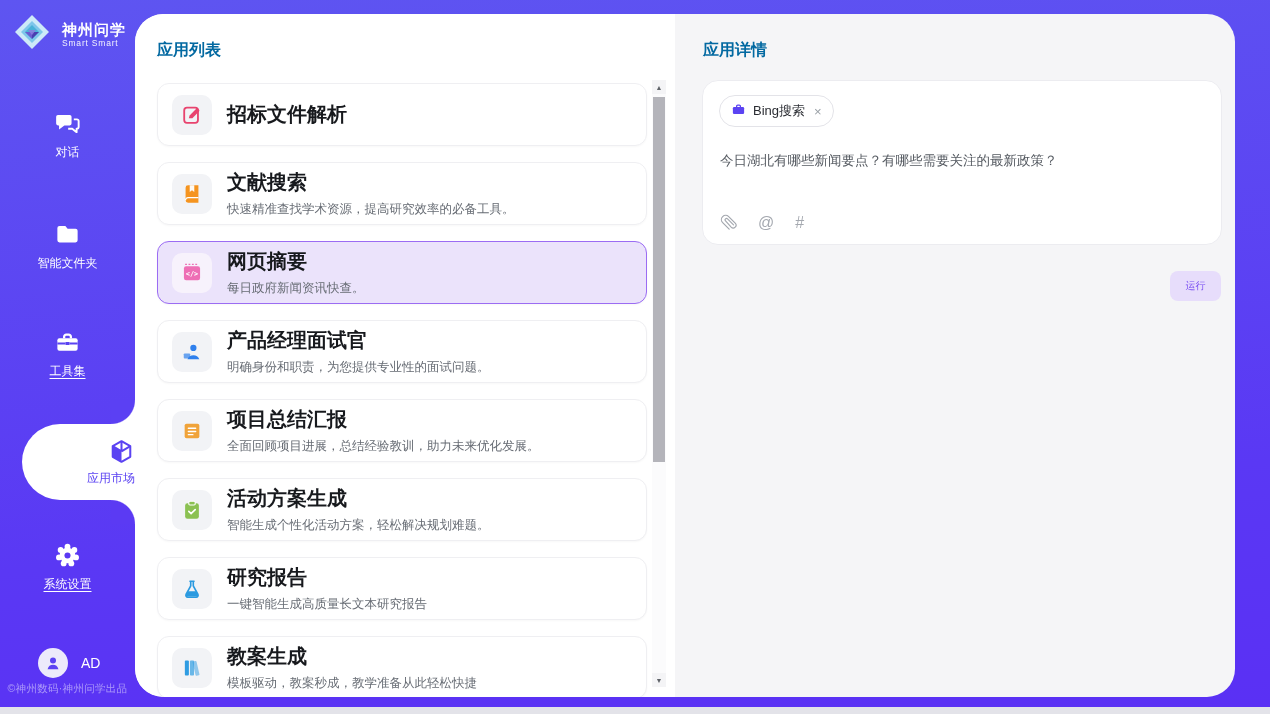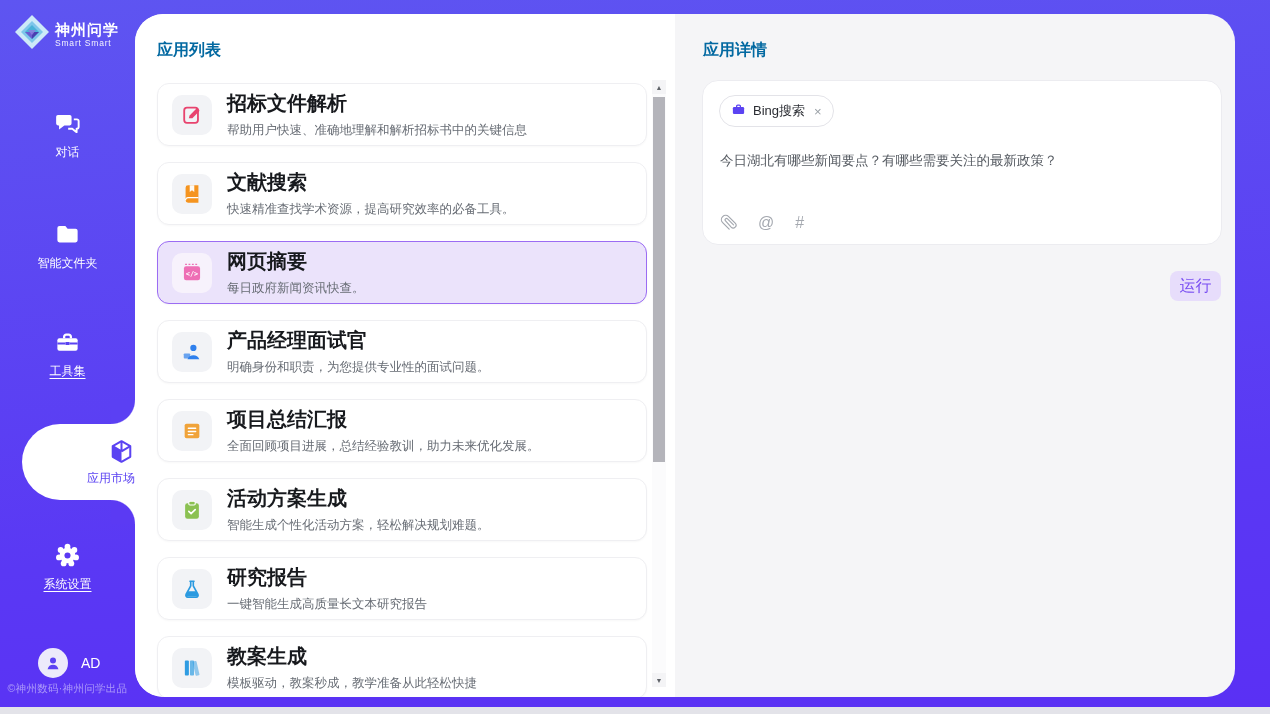--- a/index.html
+++ b/index.html
@@ -7,21 +7,21 @@
     width:1270px;height:714px;position:relative;overflow:hidden;
     background:#e3e3e9;
     font-family:"Liberation Sans","DejaVu Sans",sans-serif;
     -webkit-font-smoothing:antialiased;
   }
   
   .app-frame{position:absolute;left:0;top:0;width:1270px;height:707px;
     background:linear-gradient(175deg,#5e55f1 0%,#5a38f4 70%,#5a30f4 100%);}
   
   .sidebar{position:absolute;left:0;top:0;width:135px;height:707px;}
-  .brand{position:absolute;left:13px;top:13px;display:flex;align-items:center;gap:4px;}
+  .brand{position:absolute;left:13px;top:13px;display:flex;align-items:center;gap:11px;}
   .brand-txt{display:flex;flex-direction:column;color:#fff;}
   .brand-name{font-size:15px;font-weight:bold;letter-spacing:1px;line-height:17px;}
   .brand-sub{font-size:8.5px;letter-spacing:.8px;opacity:.92;}
   .nav-item{position:absolute;left:0;width:135px;display:flex;flex-direction:column;
     align-items:center;gap:7px;color:#fff;font-size:12px;cursor:pointer;}
   .nav-item .nav-ico{width:27px;height:27px;display:flex;align-items:center;justify-content:center;}
   .nav-item svg{width:27px;height:27px;}
   .np0{top:110px}.np1{top:221px}.np2{top:329px}.np4{top:542px}
   .nav-item.u .nav-label{text-decoration:underline;text-underline-offset:3px;}
   .nav-item.active{left:22px;width:113px;top:424px;height:76px;background:#fff;
@@ -69,21 +69,21 @@
     display:inline-flex;align-items:center;gap:7px;padding:0 11px;font-size:13px;color:#2a2c32;
     background:#fff;cursor:pointer;}
   .chip svg{width:15px;height:15px;}
   .chip-close{color:#9aa0a6;font-size:13px;margin-left:2px;cursor:pointer;}
   .query{position:absolute;top:70px;left:17px;right:17px;font-size:13.5px;color:#555a61;
     line-height:19px;cursor:text;}
   .tool-row{position:absolute;left:17px;bottom:13px;display:flex;align-items:center;gap:21px;}
   .tool-ic{color:#a5a9b0;font-size:16px;line-height:16px;cursor:pointer;display:flex;align-items:center;}
   .tool-ic svg{width:17px;height:17px;}
   .run-btn{position:absolute;top:257px;right:14px;width:51px;height:30px;background:#e7ddfb;
-    color:#7a4ff2;font-size:16px;border:none;border-radius:8px;display:flex;align-items:center;
+    color:#7a4ff2;font-size:10px;border:none;border-radius:8px;display:flex;align-items:center;
     justify-content:center;cursor:pointer;font-family:inherit;}
 </style>
 </head>
 <body>
 
 <div class="app-frame">
 
   <div class="sidebar">
     <div class="brand">
       <span>
@@ -181,21 +181,20 @@
       <div class="cards" id="cards">
           <div class="app-card">
             <span class="app-ico">
               <svg viewBox="0 0 24 24">
                 <rect x="3.5" y="4" width="15" height="16.5" rx="3" fill="none" stroke="#e8436e" stroke-width="2"></rect>
                 <path d="M8.5 15.5l.9-3 7.2-7.2a1.5 1.5 0 0 1 2.1 0l.9.9a1.5 1.5 0 0 1 0 2.1l-7.2 7.2z" fill="#e8436e"></path>
               </svg>
             </span>
             <span class="app-txt">
               <span class="app-name">招标文件解析</span>
-              <span class="app-desc">帮助用户快速、准确地理解和解析招标书中的关键信息</span>
             </span>
           </div>
           <div class="app-card">
             <span class="app-ico">
               <svg viewBox="0 0 24 24">
                 <path d="M5 5.2A2.7 2.7 0 0 1 7.7 2.5H19v19H7.7A2.7 2.7 0 0 1 5 18.8z" fill="#f5941f"></path>
                 <path d="M5 18.8A2.7 2.7 0 0 1 7.7 16H19" fill="none" stroke="#fff" stroke-width="1.4"></path>
                 <path d="M9.5 2.5h5v7.2l-2.5-1.9-2.5 1.9z" fill="#fff" opacity=".95"></path>
               </svg>
             </span>

